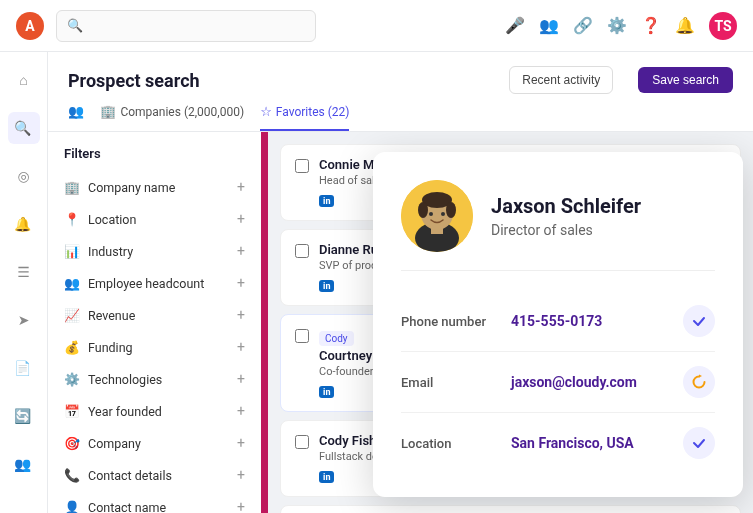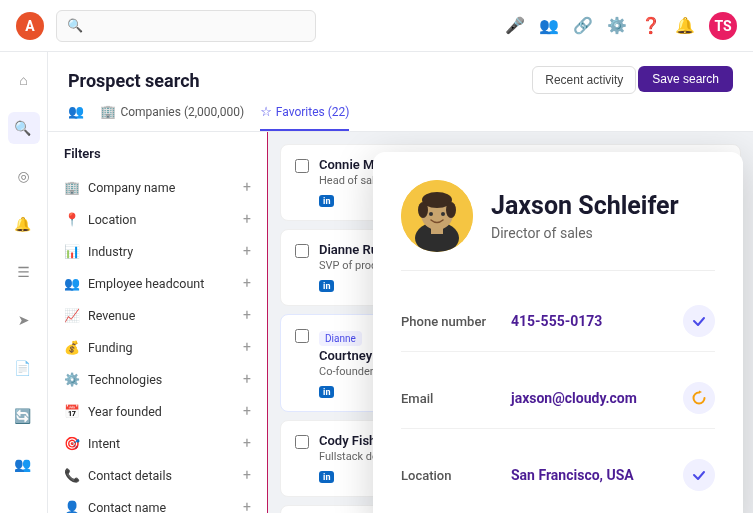--- a/index.html
+++ b/index.html
@@ -156,22 +156,22 @@
       border-bottom: 2px solid transparent;
       cursor: pointer;
     }
     .tab-item.active {
       color: #4a4ae8;
       border-bottom: 2px solid #4a4ae8;
     }
     .tab-icon { font-size: 13px; }
     .header-actions {
       display: flex;
-      align-items: flex-start;
-      gap: 2px;
+      align-items: center;
+      gap: 25px;
     }
     .btn-recent {
       font-size: 12px;
       color: #444;
       border: 1px solid #ddd;
       border-radius: 6px;
       padding: 6px 12px;
       background: #fff;
       cursor: pointer;
     }
@@ -191,21 +191,21 @@
       display: flex;
       flex: 1;
       overflow: hidden;
       position: relative;
     }
 
     
     .filters-panel {
       width: 220px;
       background: #fff;
-      border-right: 1px solid #be185d;
+      border-right: 7px solid #be185d;
       padding: 14px 0;
       overflow-y: auto;
       flex-shrink: 0;
     }
     .filters-title {
       font-size: 13px;
       font-weight: 600;
       color: #1a1a2e;
       padding: 0 16px 10px;
     }
@@ -310,31 +310,31 @@
       border-radius: 50%;
       background: #f5c542;
       overflow: hidden;
       flex-shrink: 0;
       display: flex;
       align-items: center;
       justify-content: center;
       font-size: 32px;
     }
     .contact-name {
-      font-size: 25px;
+      font-size: 20px;
       font-weight: 700;
       color: #1a1a2e;
       line-height: 1.2;
     }
     .contact-title {
       font-size: 14px;
       color: #666;
       margin-top: 4px;
     }
-    .contact-details { display: flex; flex-direction: column; gap: 16px; }
+    .contact-details { display: flex; flex-direction: column; gap: 0; }
     .detail-row {
       display: flex;
       align-items: center;
       padding: 14px 0;
       border-bottom: 1px solid #f0f0f0;
     }
     .detail-row:last-child { border-bottom: none; }
     .detail-label {
       width: 110px;
       font-size: 13px;
@@ -482,21 +482,21 @@
         <div class="filter-item">
           <div class="filter-left">
             <span class="filter-icon">📅</span>
             <span>Year founded</span>
           </div>
           <span class="filter-plus">+</span>
         </div>
         <div class="filter-item">
           <div class="filter-left">
             <span class="filter-icon">🎯</span>
-            <span>Intent</span>
+            <span>Company</span>
           </div>
           <span class="filter-plus">+</span>
         </div>
         <div class="filter-item">
           <div class="filter-left">
             <span class="filter-icon">📞</span>
             <span>Contact details</span>
           </div>
           <span class="filter-plus">+</span>
         </div>
@@ -526,21 +526,21 @@
           <div class="result-info">
             <div class="result-name">Dianne Russell</div>
             <div class="result-role">SVP of products</div>
             <span class="linkedin-badge">in</span>
           </div>
         </div>
 
         <div class="result-card saved">
           <input type="checkbox" class="result-checkbox" style="">
           <div class="result-info">
-            <span class="saved-badge">Dianne</span>
+            <span class="saved-badge">Cody</span>
             <div class="result-name">Courtney Henry</div>
             <div class="result-role">Co-founder and CEO</div>
             <span class="linkedin-badge">in</span>
           </div>
         </div>
 
         <div class="result-card">
           <input type="checkbox" class="result-checkbox" style="">
           <div class="result-info">
             <div class="result-name">Cody Fisher</div>

